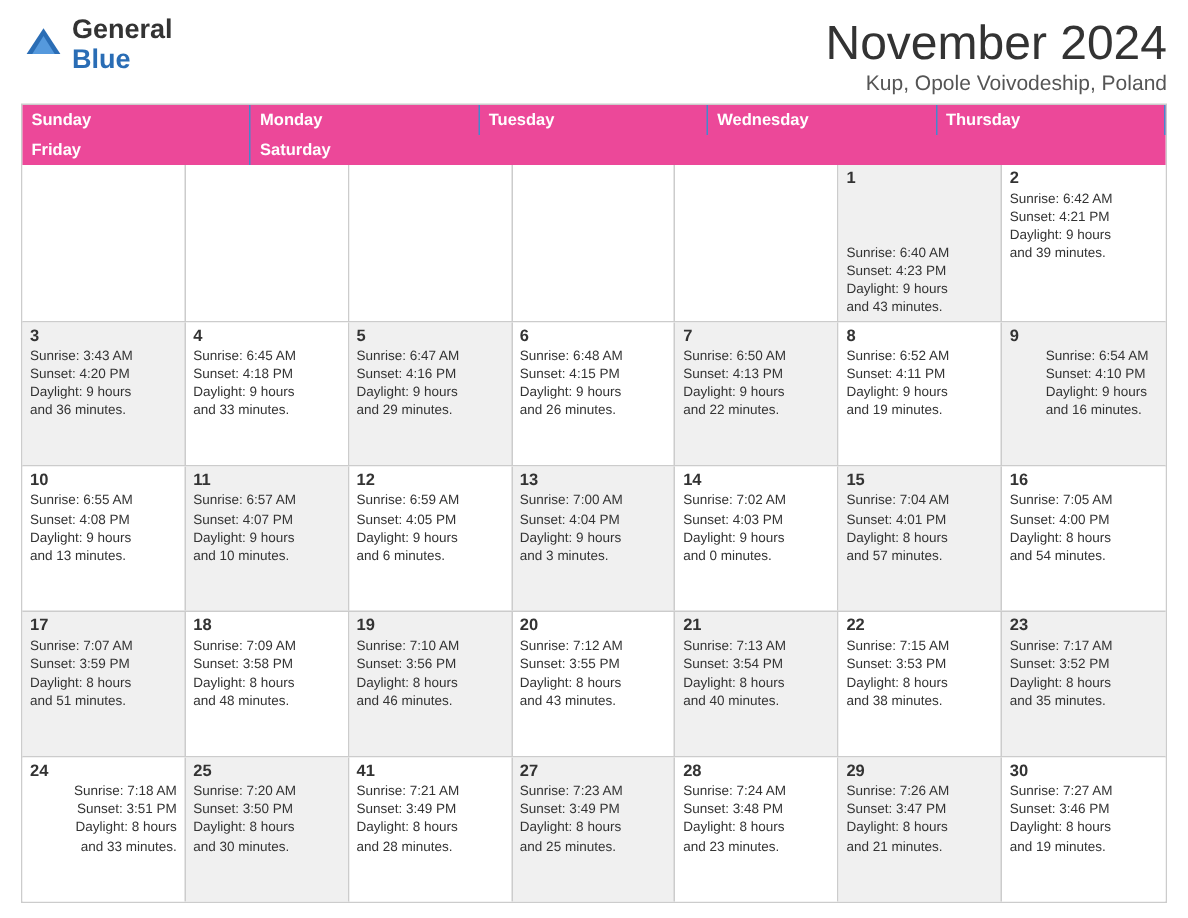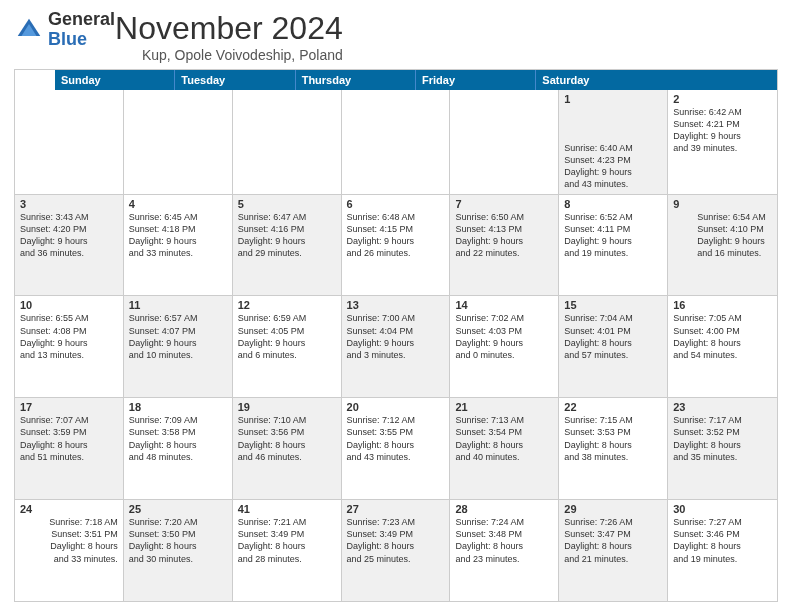--- a/index.html
+++ b/index.html
@@ -12,21 +12,21 @@
     }
     .page {
       width: 792px;
       height: 612px;
       padding: 10px 14px;
       display: flex;
       flex-direction: column;
     }
     .header {
       display: flex;
-      justify-content: flex-start;
+      justify-content: space-between;
       align-items: flex-start;
       margin-bottom: 6px;
     }
     .logo {
       display: flex;
       align-items: center;
       gap: 4px;
     }
     .logo-text {
       font-size: 18px;
@@ -52,23 +52,22 @@
       color: #555;
     }
     .calendar {
       flex: 1;
       display: flex;
       flex-direction: column;
       border: 1px solid #ccc;
     }
     .cal-header {
       display: grid;
-      grid-template-columns: repeat(6, 1fr);
-      background: #0369a1;
-      margin-left: 40px;
+      grid-template-columns: repeat(5, 1fr);
+      background: #ec4899;
     }
     .cal-header-cell {
       color: #fff;
       font-size: 11px;
       font-weight: bold;
       padding: 4px 6px;
       border-right: 1px solid #4488cc;
     }
     .cal-header-cell:last-child { border-right: none; }
     .cal-body {
@@ -124,21 +123,23 @@
     </div>
     <div class="title-block">
       <div class="month-title">November 2024</div>
       <div class="subtitle">Kup, Opole Voivodeship, Poland</div>
     </div>
   </div>
 
   <div class="calendar">
     <div class="cal-header">
     <div class="cal-header-cell">Sunday</div>
+        <div class="cal-header-cell">Monday</div>
         <div class="cal-header-cell">Tuesday</div>
+        <div class="cal-header-cell">Wednesday</div>
         <div class="cal-header-cell">Thursday</div>
         <div class="cal-header-cell">Friday</div>
         <div class="cal-header-cell">Saturday</div>
       </div>
     <div class="cal-body">
     <div class="cal-row">
           <div class="cal-cell empty"></div>
           <div class="cal-cell empty"></div>
           <div class="cal-cell empty"></div>
           <div class="cal-cell empty"></div>

